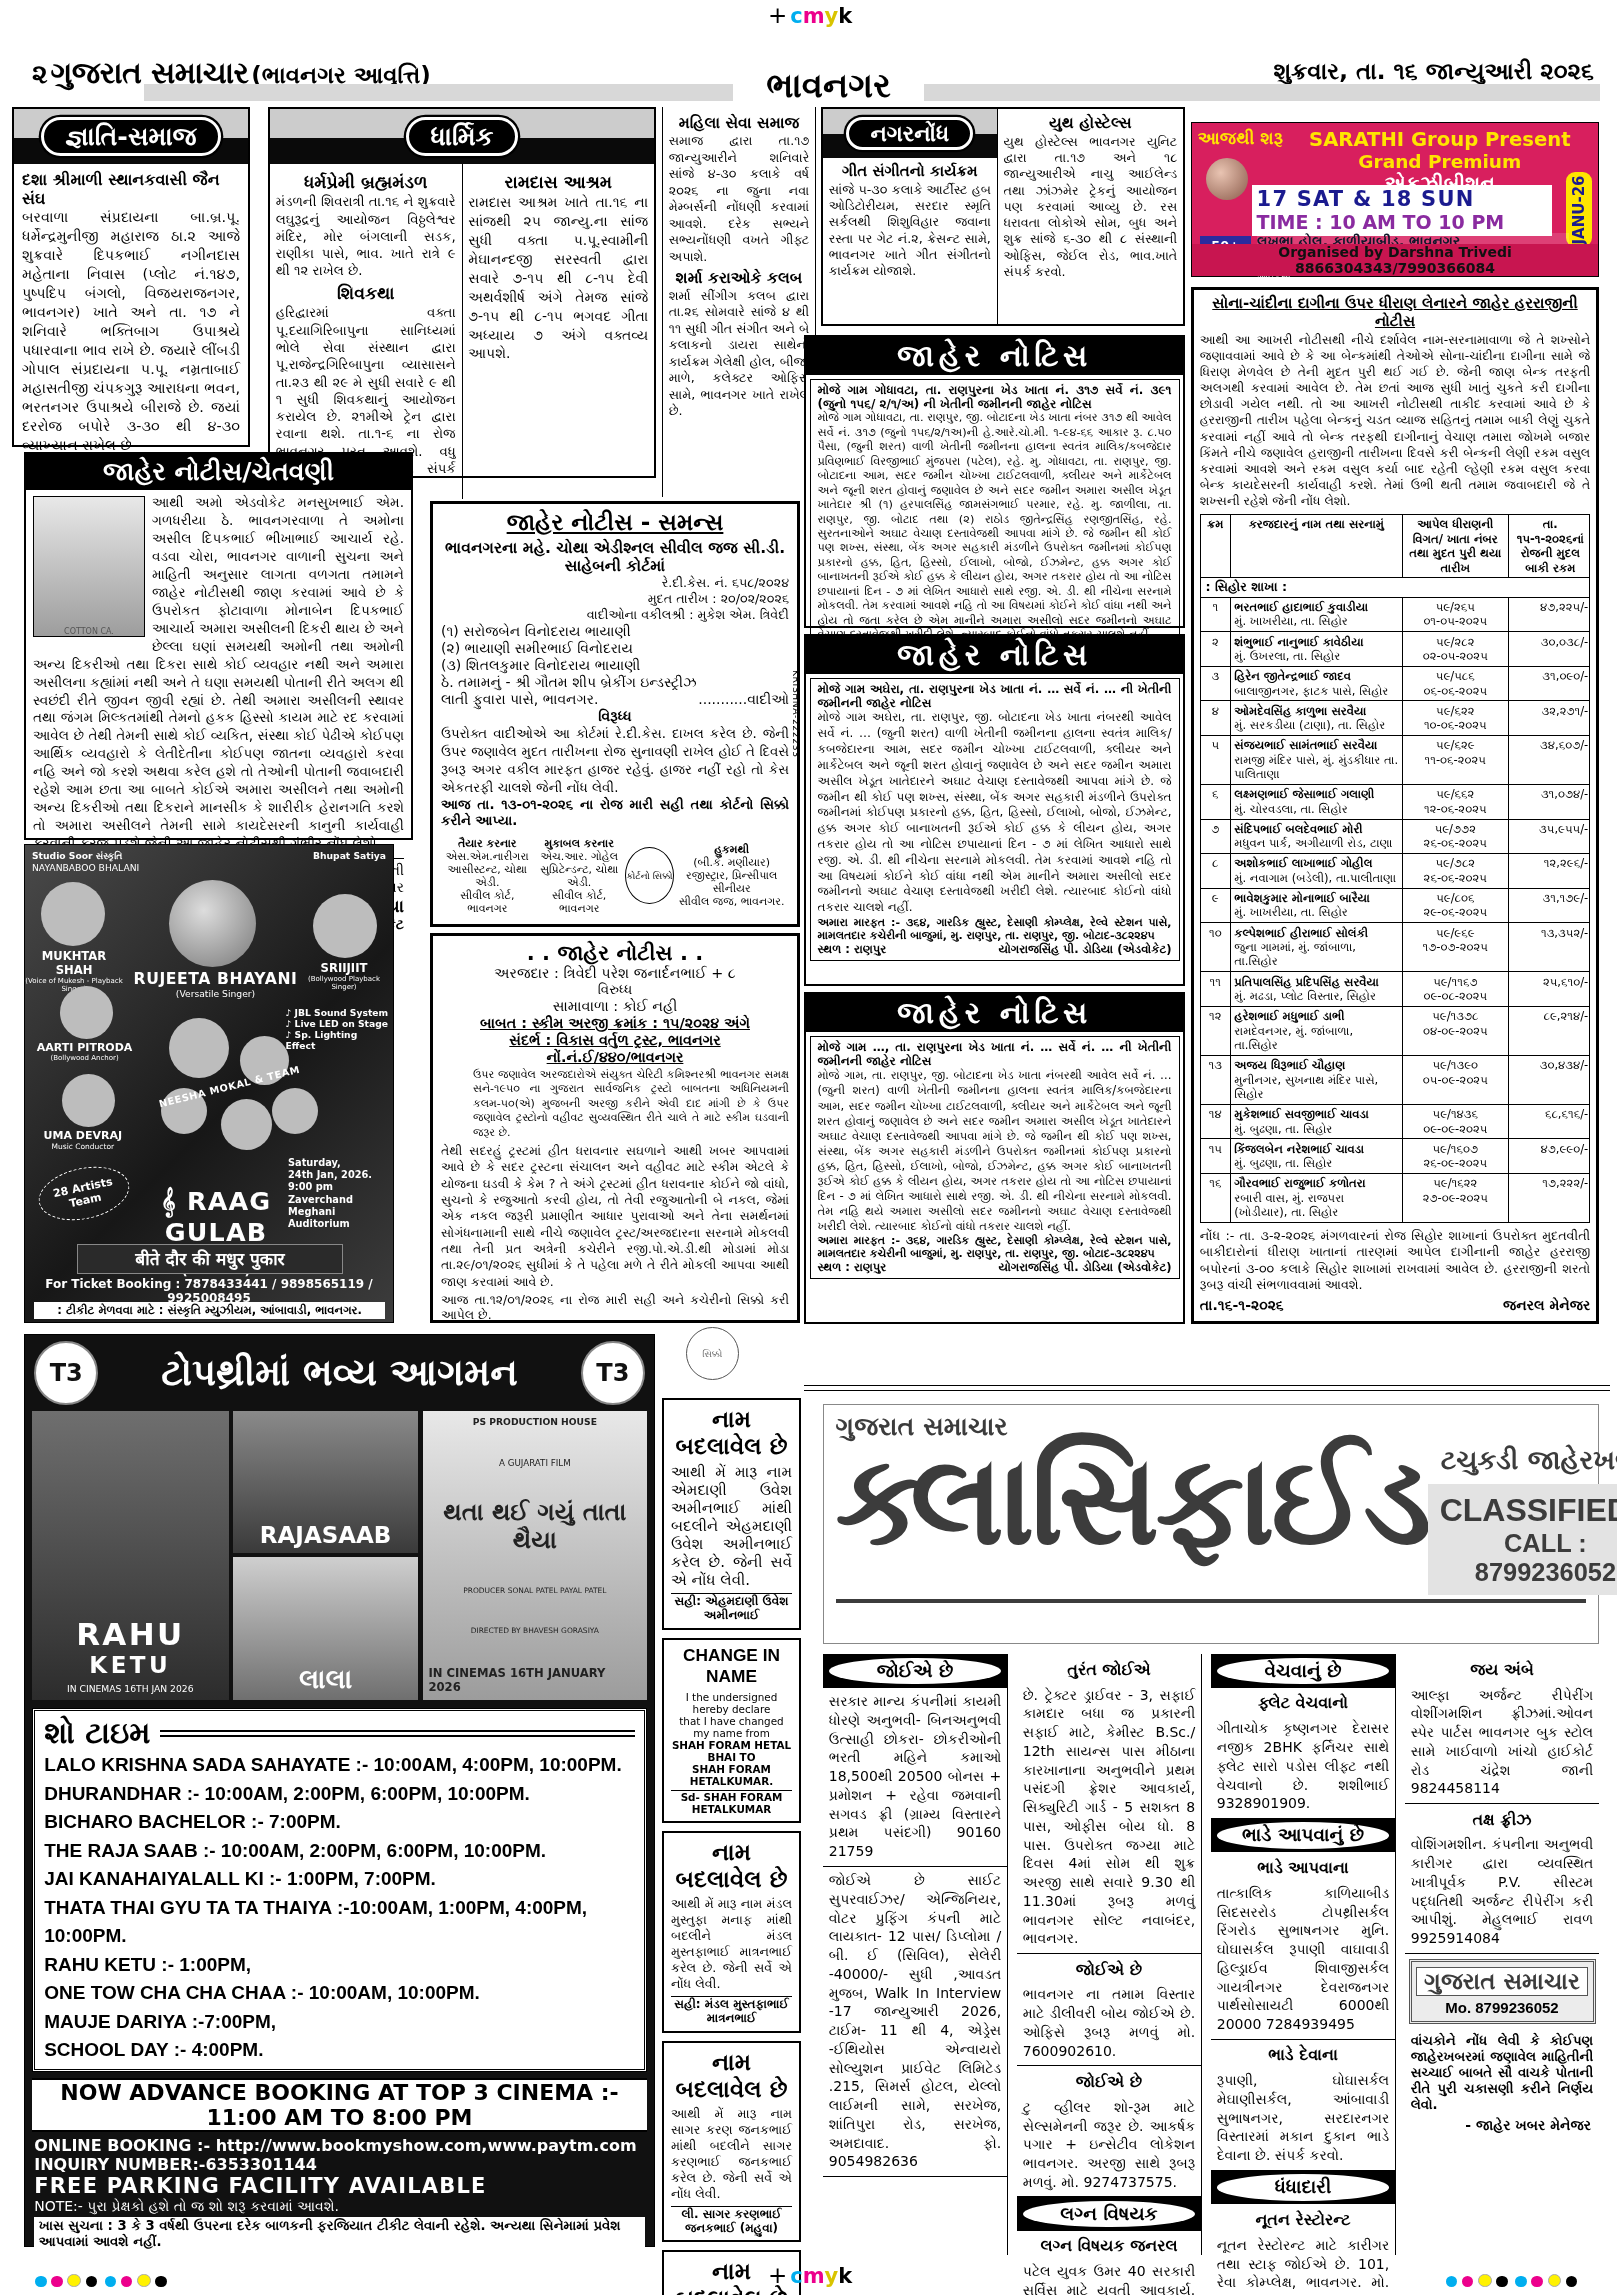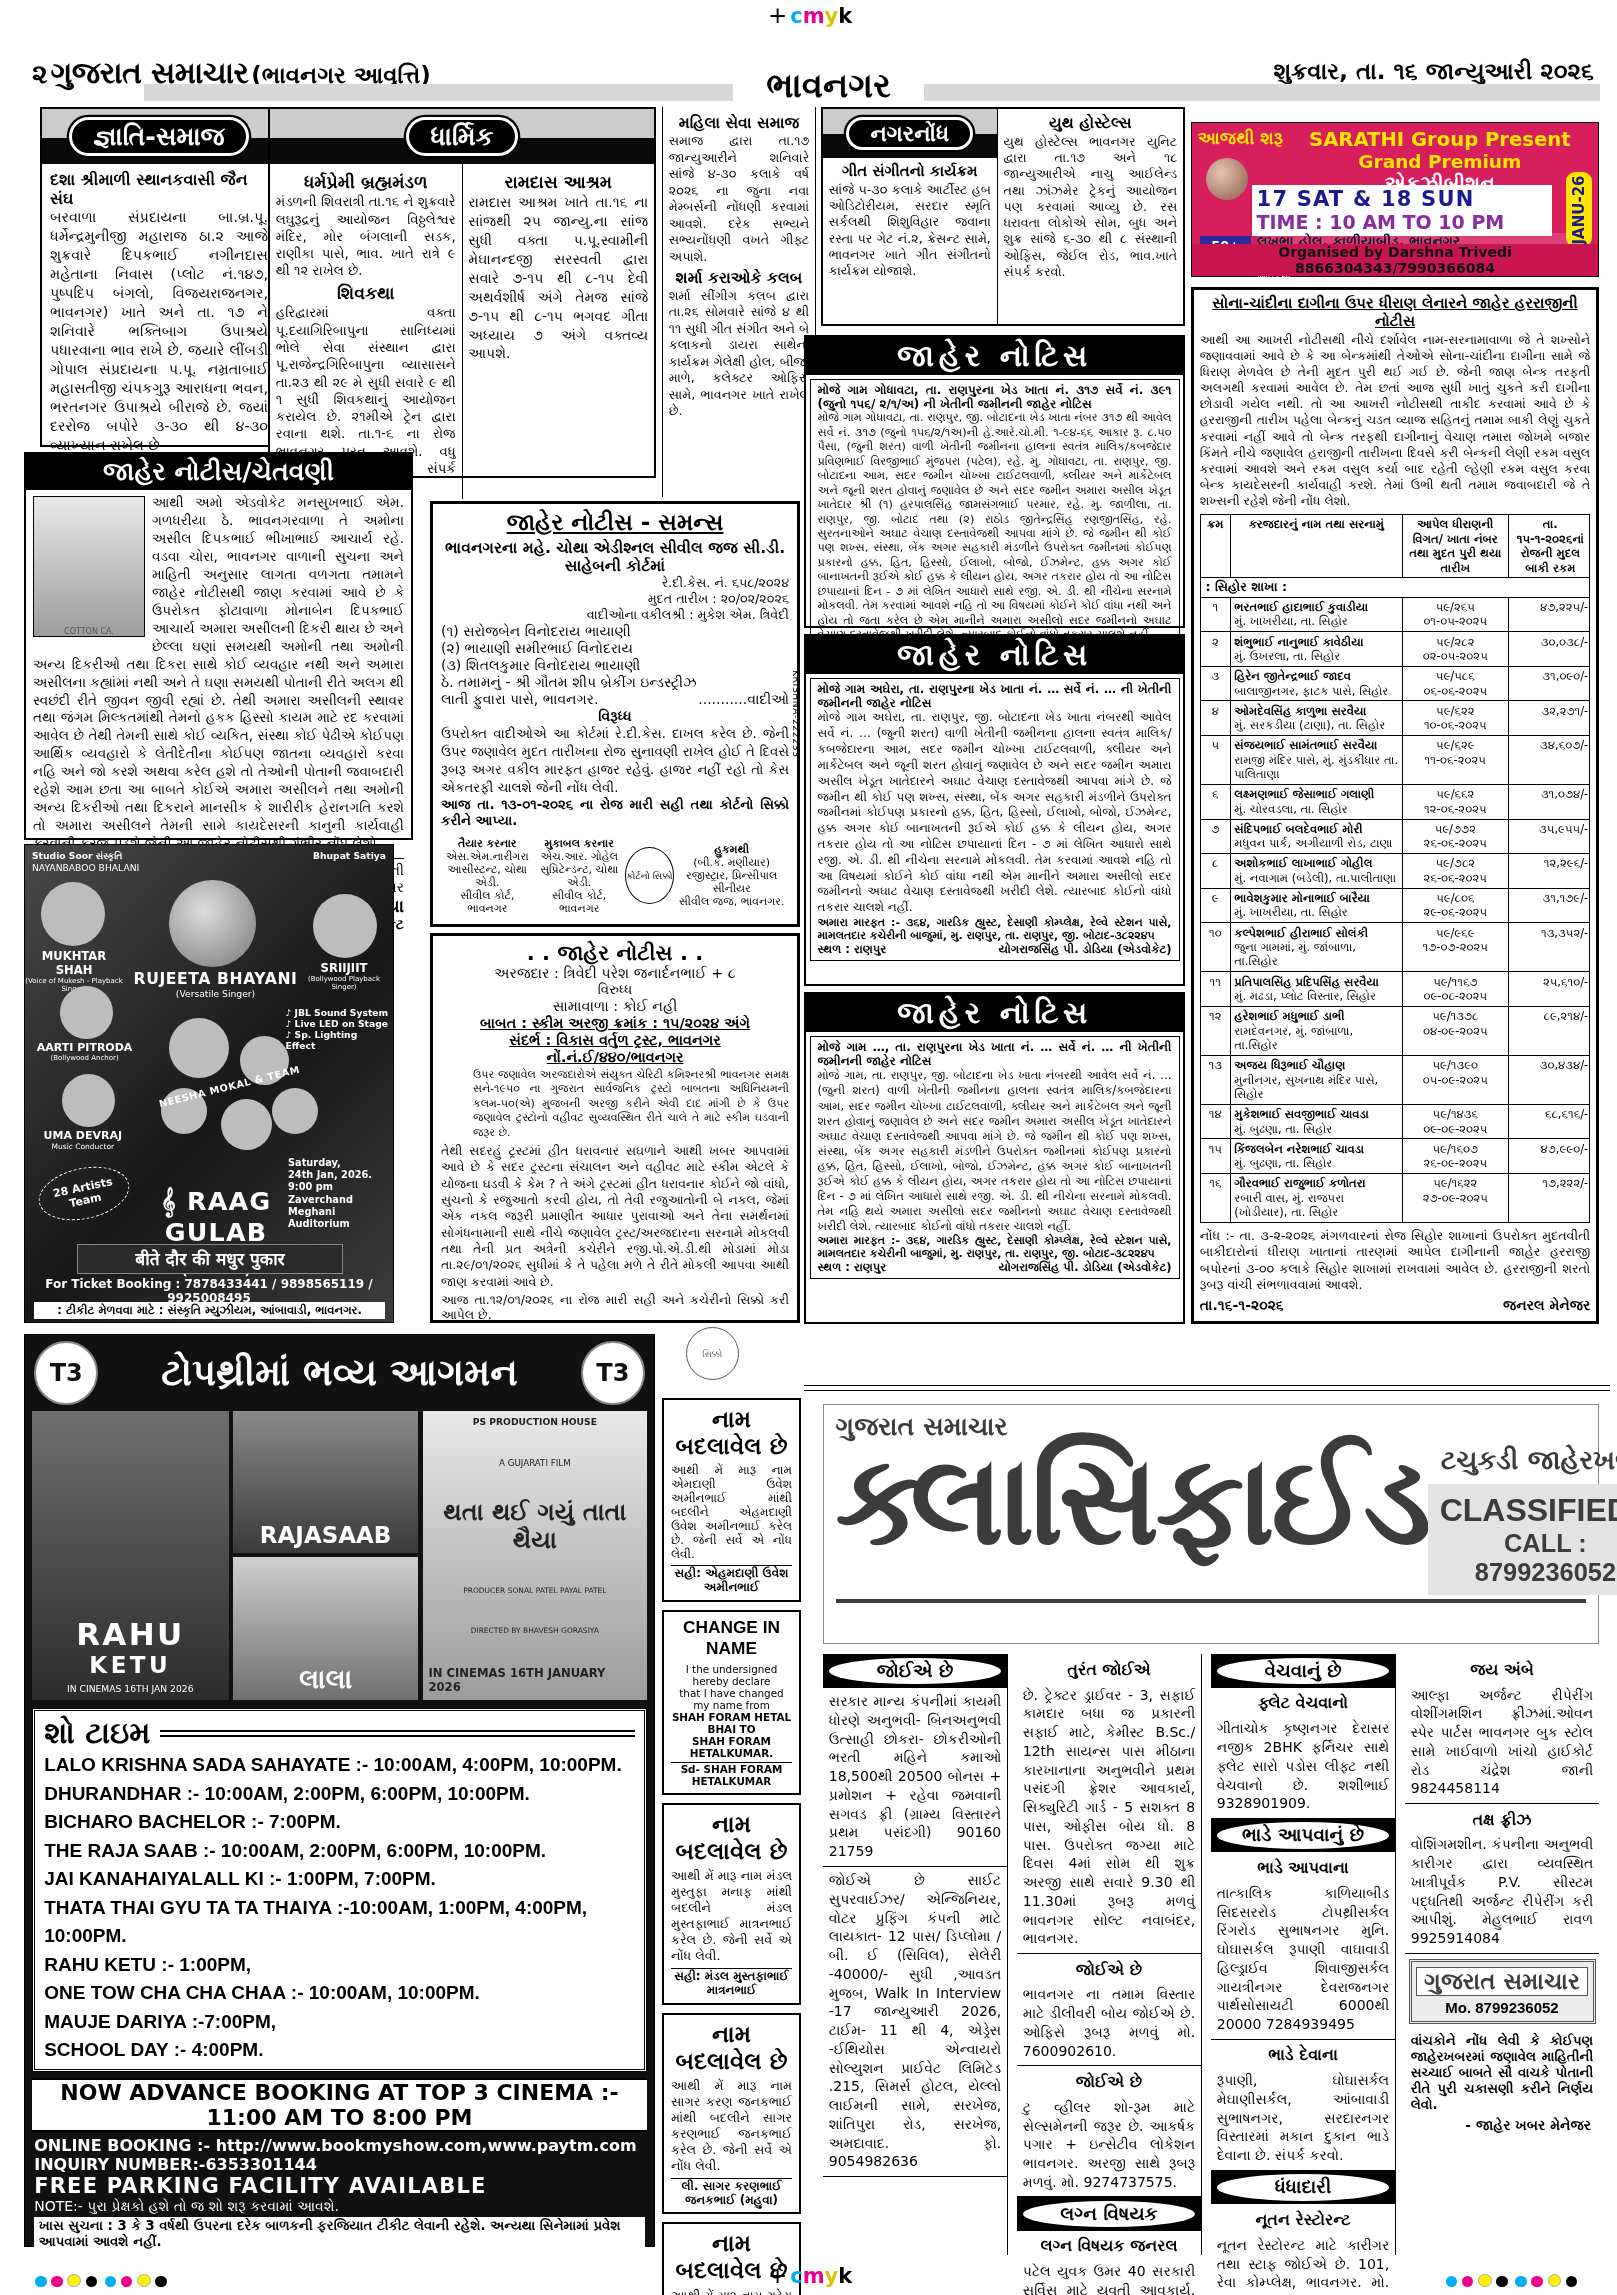--- a/index.html
+++ b/index.html
@@ -42,21 +42,21 @@
 <div class="b" style="left:32px;top:55px;">
   <span style="font-size:26.6px;font-weight:700;">૨</span>
   <span style="font-size:30px;font-weight:900;letter-spacing:-0.6px;">ગુજરાત સમાચાર</span>
   <span style="font-size:23px;font-weight:700;">(ભાવનગર આવૃત્તિ)</span>
 </div>
 <div class="b" style="right:23px;top:58px;font-size:23px;font-weight:700;">શુક્રવાર, તા. ૧૬ જાન્યુઆરી ૨૦૨૬</div>
 <div class="b" style="left:144px;top:84px;width:589px;height:17.3px;background:#d8d8d8;"></div>
 <div class="b" style="left:924px;top:84px;width:676px;height:17.3px;background:#d8d8d8;"></div>
 <div class="b c" style="left:739px;top:65px;width:179px;font-size:34px;font-weight:900;">ભાવનગર</div>
 
-<div class="b box" style="left:40px;top:107px;width:238px;height:340px;">
+<div class="b box" style="left:12px;top:107px;width:238px;height:340px;">
   <div class="secband">
       <span class="pill">જ્ઞાતિ-સમાજ</span>
     </div>
   <div style="padding:5.8px 8px;">
     <div class="bold" style="font-size:16px;">દશા શ્રીમાળી સ્થાનકવાસી જૈન સંઘ</div>
     <div class="j body26">બરવાળા સંપ્રદાયના બા.બ્ર.પૂ. ધર્મેન્દ્રમુનીજી મહારાજ ઠા.૨ આજે શુક્રવારે દિપકભાઈ નગીનદાસ મહેતાના નિવાસ (પ્લોટ નં.૧૪૭, પુષ્પદિપ બંગલો, વિજયરાજનગર, ભાવનગર) ખાતે અને તા. ૧૭ ને શનિવારે ભક્તિબાગ ઉપાશ્રયે પધારવાના ભાવ રાખે છે. જયારે લીંબડી ગોપાલ સંપ્રદાયના પ.પૂ. નમ્રતાબાઈ મહાસતીજી ચંપકગુરૂ આરાધના ભવન, ભરતનગર ઉપાશ્રયે બીરાજે છે. જયાં દરરોજ બપોરે ૩-૩૦ થી ૪-૩૦ વ્યાખ્યાન રાખેલ છે</div>
   </div>
 </div>
 
 <div class="b box" style="left:268px;top:107px;width:388px;height:371px;">
@@ -490,21 +490,21 @@
     <div style="font-size:16px;font-weight:700;">INQUIRY NUMBER:-6353301144</div>
     <div style="font-size:21px;font-weight:900;letter-spacing:1.2px;">FREE PARKING FACILITY AVAILABLE</div>
     <div style="font-size:14px;">NOTE:- પુરા પ્રેક્ષકો હશે તો જ શો શરૂ કરવામાં આવશે.</div>
     <div style="font-size:13.3px;background:#fff;color:#000;font-weight:700;padding:1.2px 4.6px;margin-top:2.3px;">ખાસ સુચના : 3 કે 3 વર્ષથી ઉપરના દરેક બાળકની ફરજિયાત ટીકીટ લેવાની રહેશે.  અન્યથા સિનેમામાં પ્રવેશ આપવામાં આવશે નહીં.</div>
   </div>
 </div>
 
 <div class="b" style="left:662px;top:1398px;width:139px;">
   <div class="nbx">
     <h3>નામ બદલાવેલ છે</h3>
-    <div class="j" style="font-size:12px;">આથી મેં મારૂ નામ એમદાણી ઉવેશ અમીનભાઈ માંથી બદલીને એહમદાણી ઉવેશ અમીનભાઈ કરેલ છે. જેની સર્વે એ નોંધ લેવી.</div>
+    <div class="j" style="font-size:15px;">આથી મેં મારૂ નામ એમદાણી ઉવેશ અમીનભાઈ માંથી બદલીને એહમદાણી ઉવેશ અમીનભાઈ કરેલ છે. જેની સર્વે એ નોંધ લેવી.</div>
     <div class="bold c" style="font-size:12px;border-top:1.2px solid #000;margin-top:3.5px;">સહી: એહમદાણી ઉવેશ અમીનભાઈ</div>
   </div>
   <div class="nbx">
     <h3 style="font-size:17.3px;font-family:'Liberation Sans',sans-serif;">CHANGE IN NAME</h3>
     <div class="c" style="font-size:10.4px;">
       <div>I the undersigned hereby declare</div>
         <div>that I have changed my name from</div>
       <div class="bold">SHAH FORAM HETAL BHAI TO</div>
         <div class="bold">SHAH FORAM HETALKUMAR.</div>
     </div>

